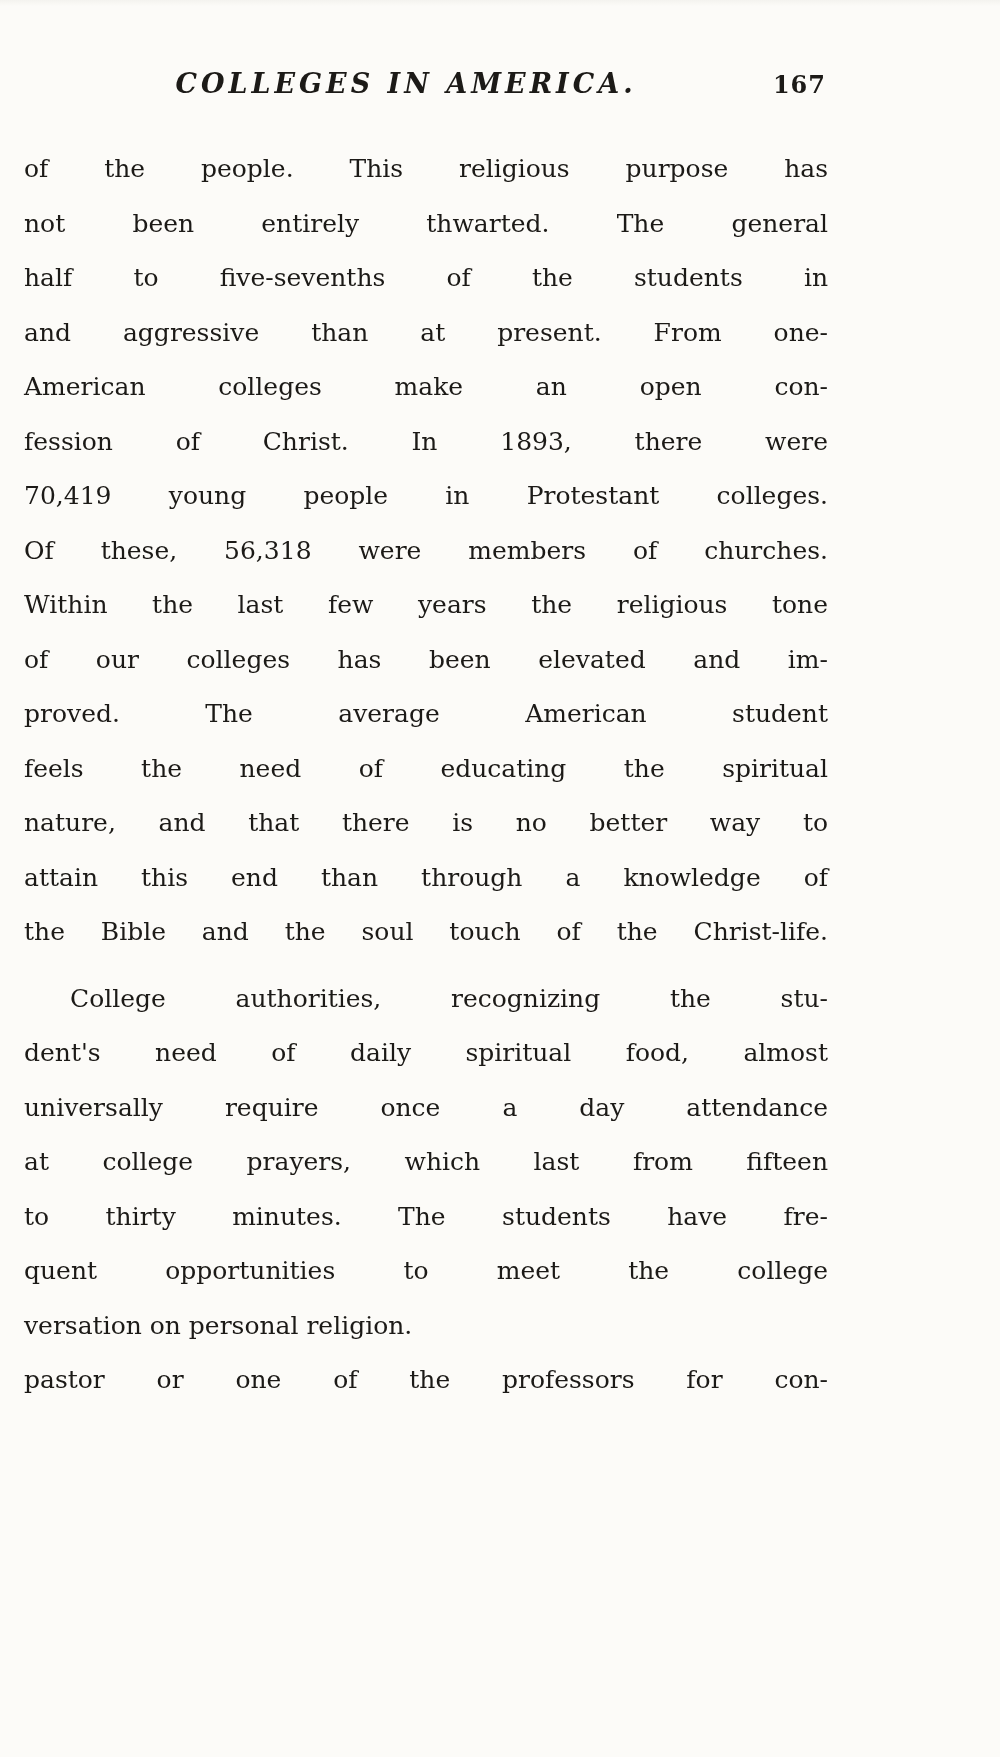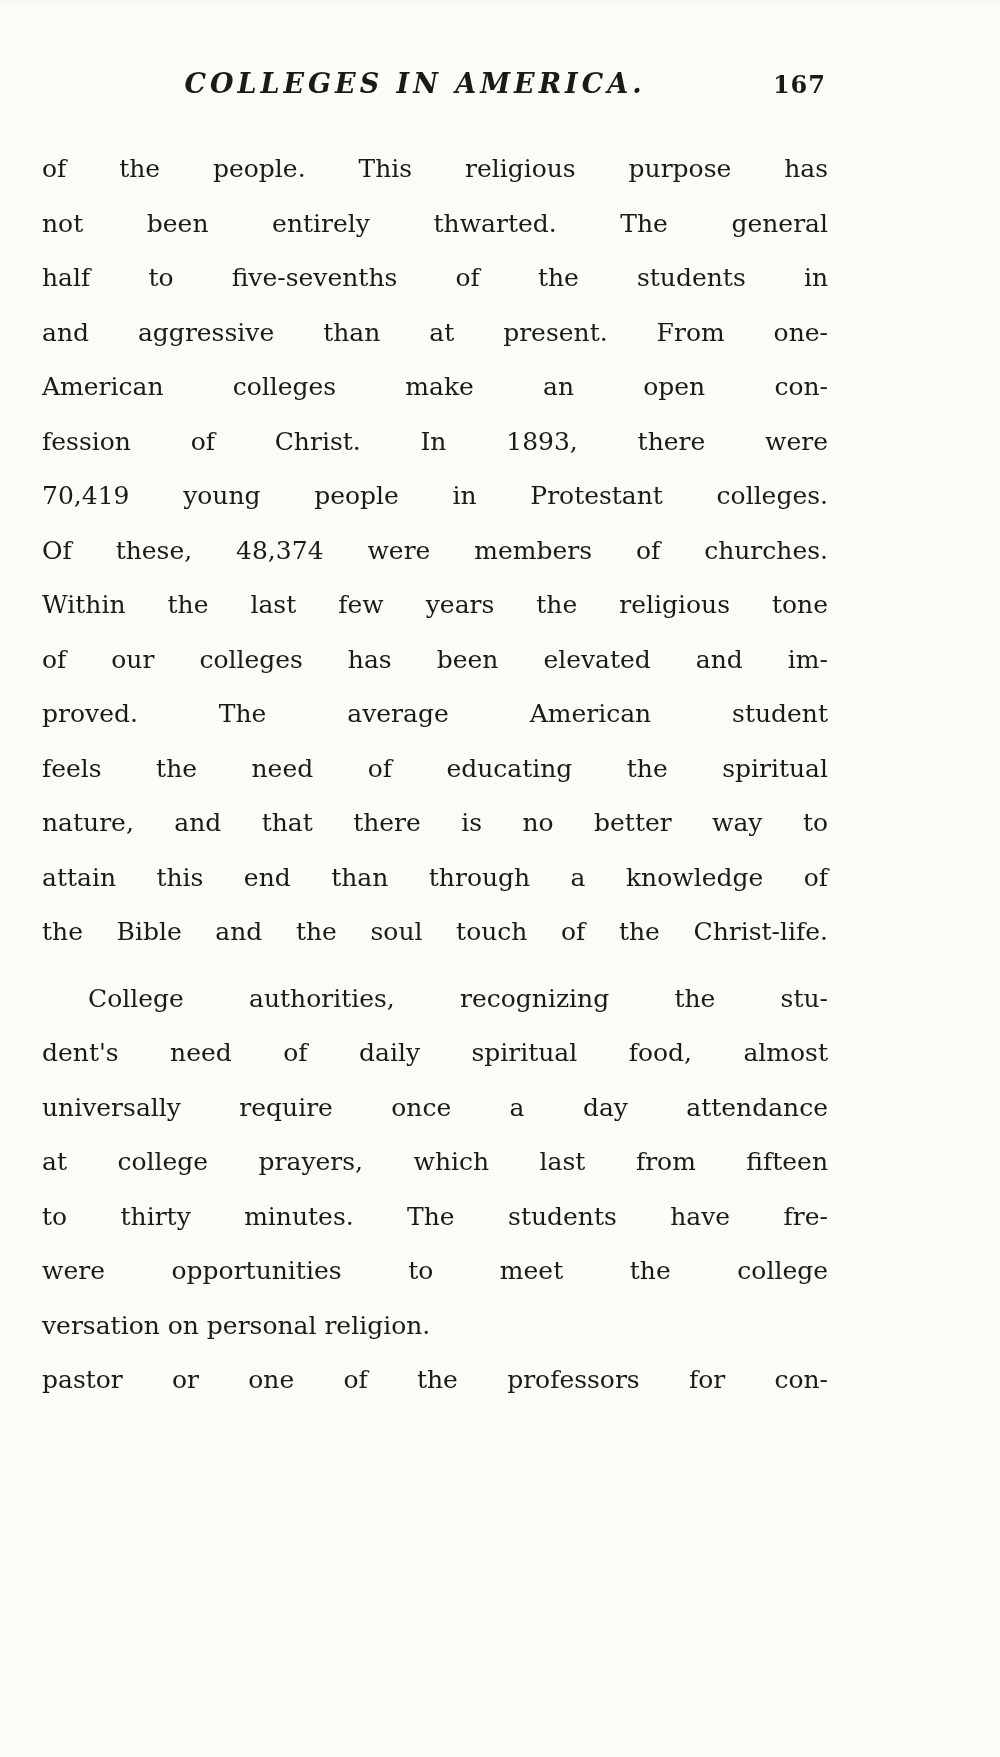--- a/index.html
+++ b/index.html
@@ -12,21 +12,21 @@
     background: #fcfbf8;
     font-family: "DejaVu Serif", serif;
     color: #1c1a17;
     overflow: hidden;
   }
   .scan-page {
     position: relative;
     width: 1000px;
     height: 1757px;
     box-sizing: border-box;
-    padding: 68px 172px 0 42px;
+    padding: 68px 172px 0 24px;
     background:
       linear-gradient(180deg, #f4f3ef 0px, #fcfbf8 6px),
       #fcfbf8;
   }
   .running-header {
     position: relative;
     height: 46px;
     margin-bottom: 28px;
   }
   .running-header .title {
@@ -81,33 +81,33 @@
   <div class="text-block">
 
   <div class="paragraph">
         <div class="line">of the people.  This religious purpose has</div>
         <div class="line">not been entirely thwarted.  The general</div>
         <div class="line">half to five-sevenths of the students in</div>
         <div class="line">and aggressive than at present.  From one-</div>
         <div class="line">American colleges make an open con-</div>
         <div class="line">fession of Christ.  In 1893, there were</div>
         <div class="line">70,419 young people in Protestant colleges.</div>
-        <div class="line">Of these, 48,374 were members of churches.</div>
+        <div class="line">Of these, 56,318 were members of churches.</div>
         <div class="line">Within the last few years the religious tone</div>
         <div class="line">of our colleges has been elevated and im-</div>
         <div class="line">proved.  The average American student</div>
         <div class="line">feels the need of educating the spiritual</div>
         <div class="line">nature, and that there is no better way to</div>
         <div class="line">attain this end than through a knowledge of</div>
         <div class="line">the Bible and the soul touch of the Christ-life.</div>
       </div>
       <div class="paragraph">
         <div class="line indent">College authorities, recognizing the stu-</div>
         <div class="line">dent's need of daily spiritual food, almost</div>
         <div class="line">universally require once a day attendance</div>
         <div class="line">at college prayers, which last from fifteen</div>
         <div class="line">to thirty minutes.  The students have fre-</div>
-        <div class="line">were opportunities to meet the college</div>
+        <div class="line">quent opportunities to meet the college</div>
         <div class="line last-left">versation on personal religion.</div>
         <div class="line">pastor or one of the professors for con-</div>
       </div>
     </div>
 </div>
 
 </body></html>

